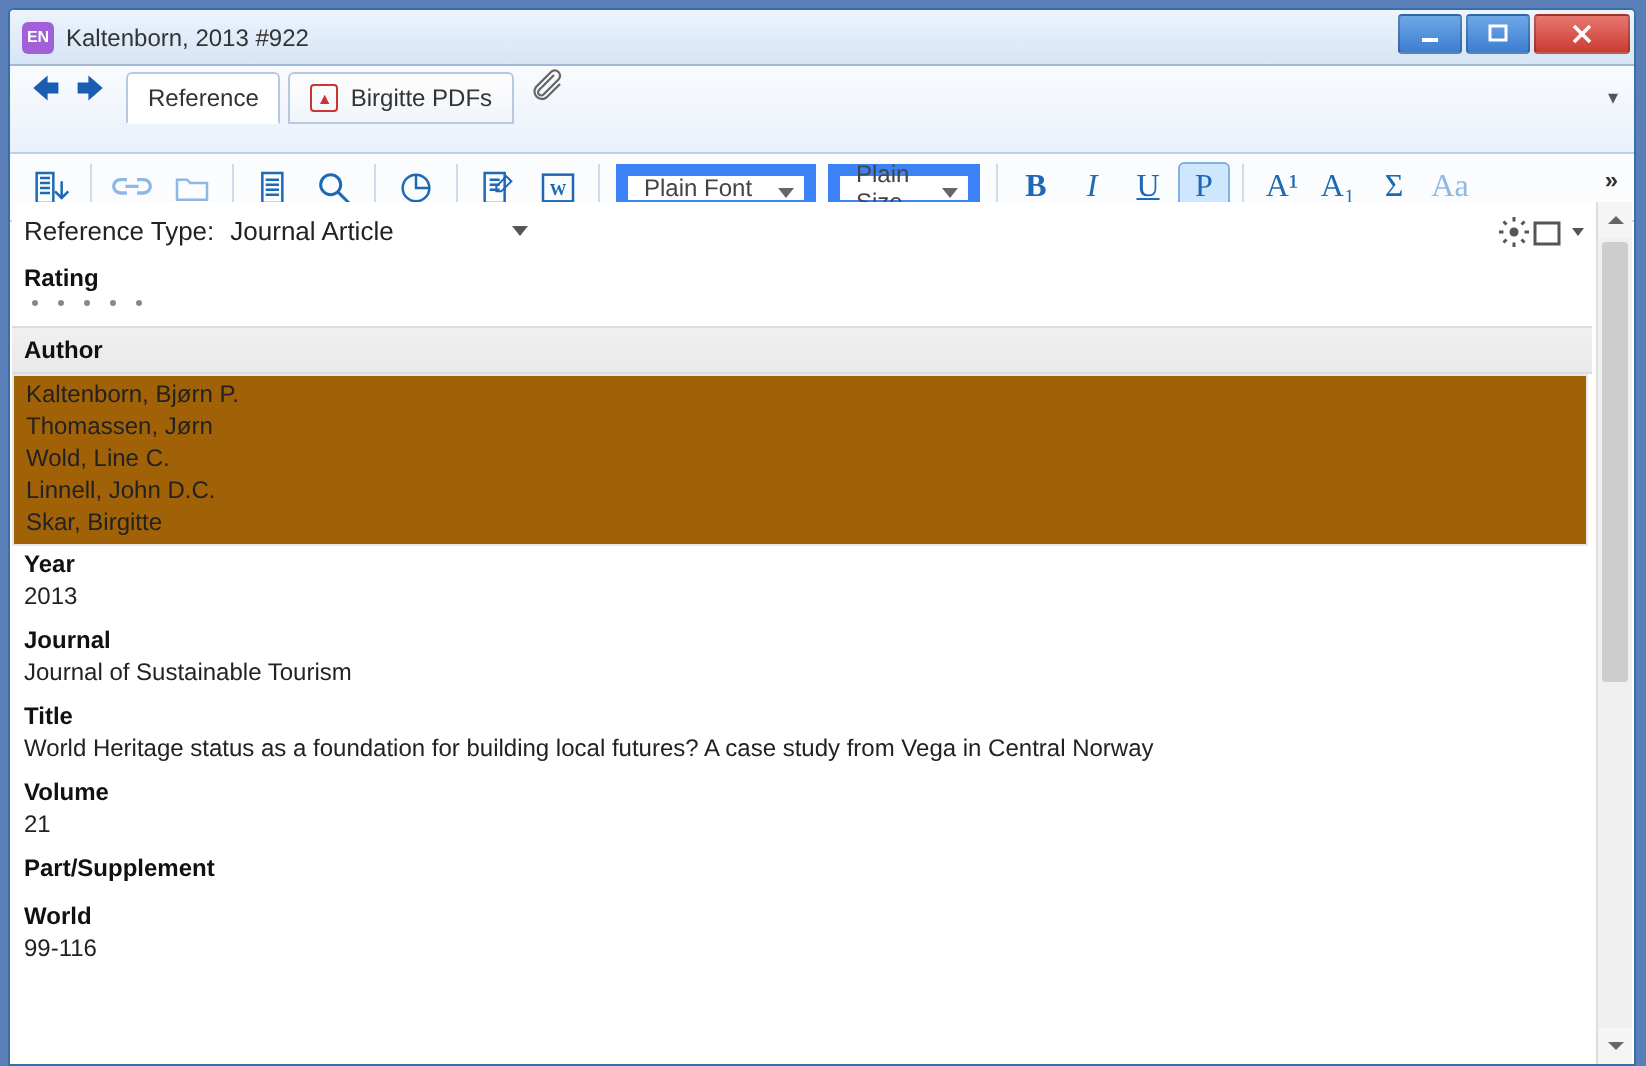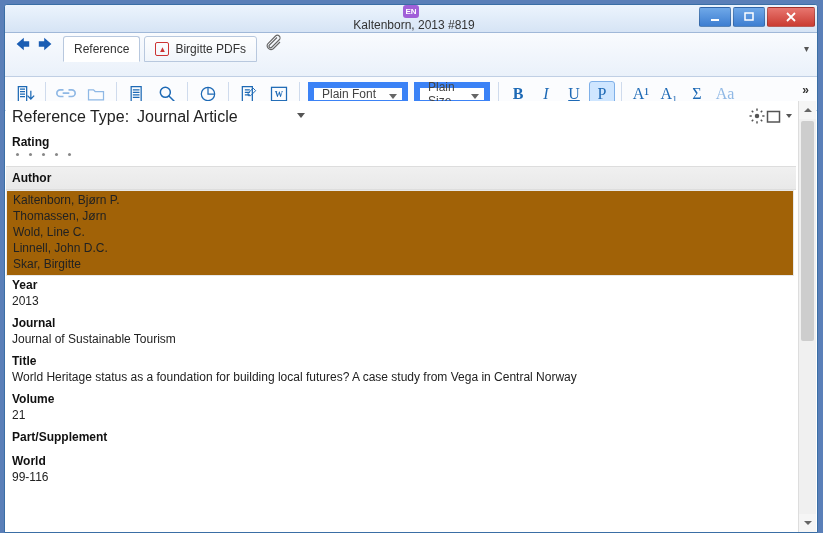--- a/index.html
+++ b/index.html
@@ -25,21 +25,20 @@
   }
   
   .titlebar {
     height: 28px;
     background: linear-gradient(#ecf4fd, #d6e4f5);
     border-bottom: 1px solid #a0b8d8;
     display: flex;
     align-items: center;
     padding: 0 0 0 6px;
     position: relative;
-    flex-direction: column;
   }
   .app-icon {
     width: 16px; height: 16px;
     background: #a15fd8;
     border-radius: 3px;
     display: flex; align-items:center; justify-content:center;
     color:#fff; font-size:8px; font-weight:bold;
     margin-right: 6px;
   }
   .title-text { color:#333; font-size:12px; }
@@ -158,21 +157,21 @@
     background:#fff;
   }
   .scroll-area {
     position:absolute;
     top:0; left:0; right:20px; bottom:0;
     overflow: hidden;
     padding: 4px 0 0 6px;
   }
   .ref-type-row {
     display:flex; align-items:center;
-    font-size:16px; color:#222;
+    font-size:13px; color:#222;
     padding: 2px 0 6px 0;
     position: relative;
   }
   .ref-type-row .combo {
     margin-left:4px;
     padding: 1px 70px 1px 4px;
     position: relative;
   }
   .ref-type-row .combo .dd {
     position:absolute; right:3px; top:6px;
@@ -239,21 +238,21 @@
     border-top:4px solid #555;
   }
 </style>
 </head>
 <body>
 
 <div class="window">
 
   <div class="titlebar">
     <div class="app-icon">EN</div>
-    <div class="title-text">Kaltenborn, 2013 #819</div>
+    <div class="title-text">Kaltenborn, 2013 #922</div>
     <div class="win-controls">
       <div class="win-btn win-min">
         <svg viewBox="0 0 12 10">
             <rect x="2" y="7" width="8" height="2" fill="#fff"></rect>
           </svg>
       </div>
       <div class="win-btn win-max">
         <svg viewBox="0 0 12 10">
             <rect x="2" y="1" width="8" height="7" fill="none" stroke="#fff" stroke-width="1.5"></rect>
           </svg>

